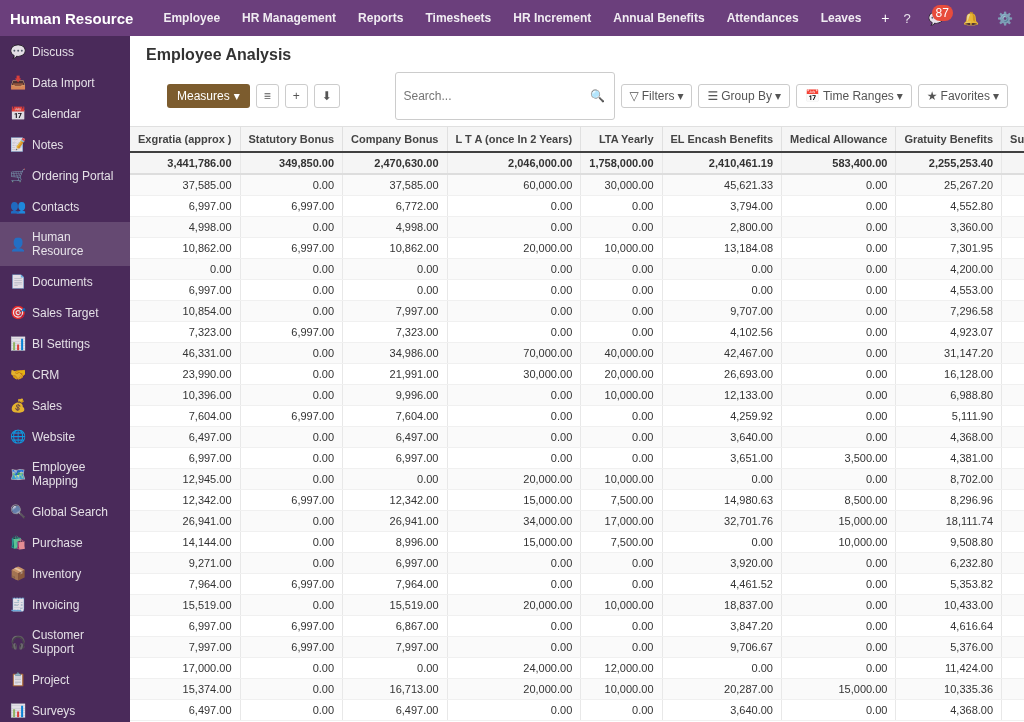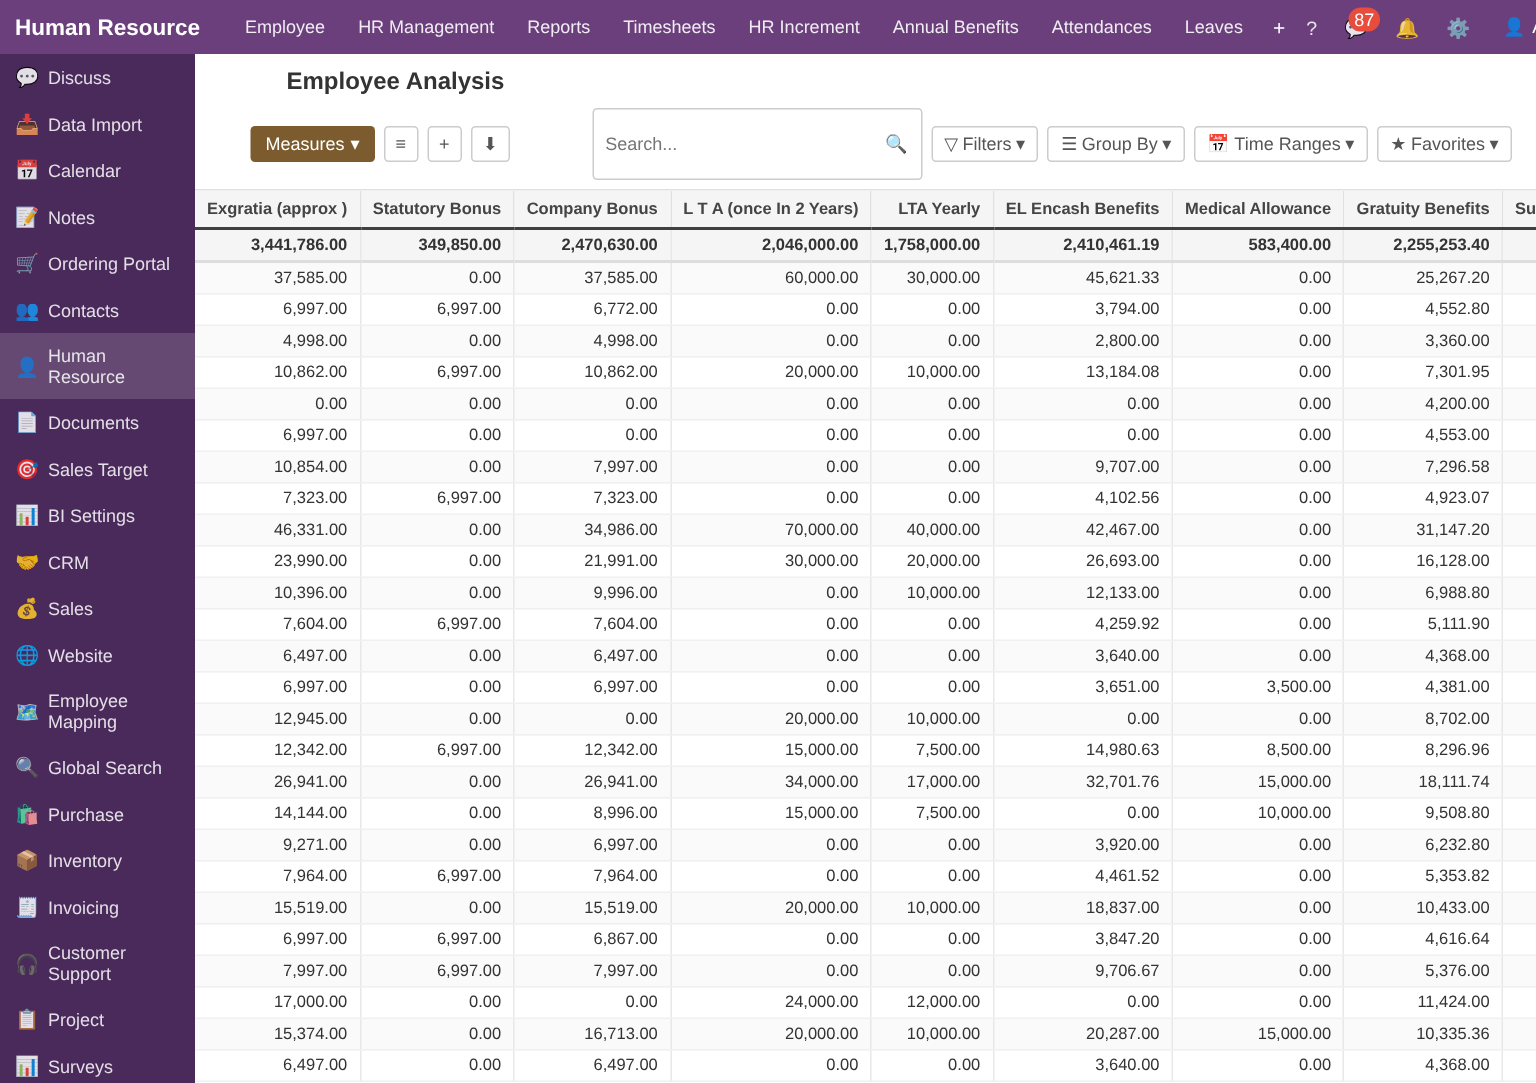--- a/index.html
+++ b/index.html
@@ -31,20 +31,21 @@
       flex: 1;
       gap: 2px;
     }
     .nav-item {
       color: rgba(255,255,255,0.9);
       padding: 4px 10px;
       cursor: pointer;
       font-size: 12px;
       border-radius: 3px;
       white-space: nowrap;
+      font-weight: bold;
     }
     .nav-add {
       color: white;
       padding: 4px 8px;
       cursor: pointer;
       font-size: 14px;
     }
     .nav-right {
       display: flex;
       align-items: center;
@@ -119,21 +120,20 @@
     .content-header {
       padding: 10px 16px 6px;
       background: white;
       border-bottom: 1px solid #e0e0e0;
     }
     .content-title {
       font-size: 16px;
       font-weight: bold;
       color: #333;
       margin-bottom: 8px;
-      margin-left: 45px;
     }
     .toolbar {
       display: flex;
       align-items: center;
       justify-content: space-between;
     }
     .toolbar-left {
       display: flex;
       align-items: center;
       gap: 6px;

